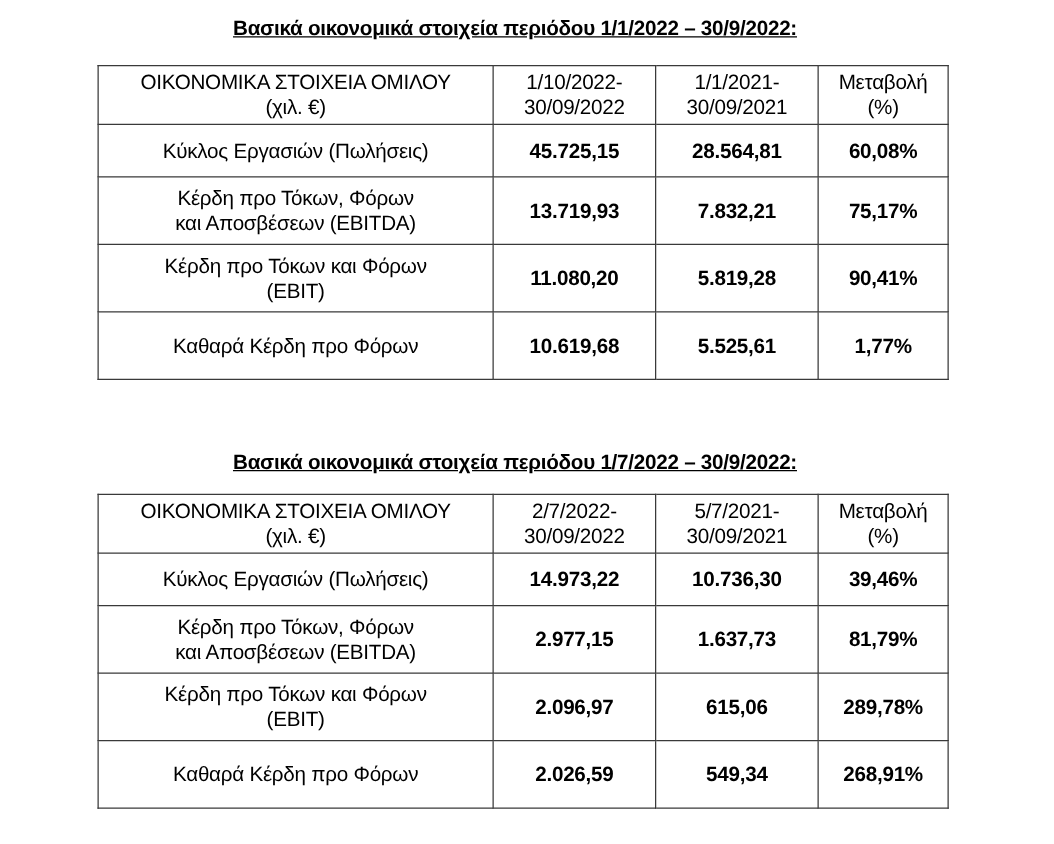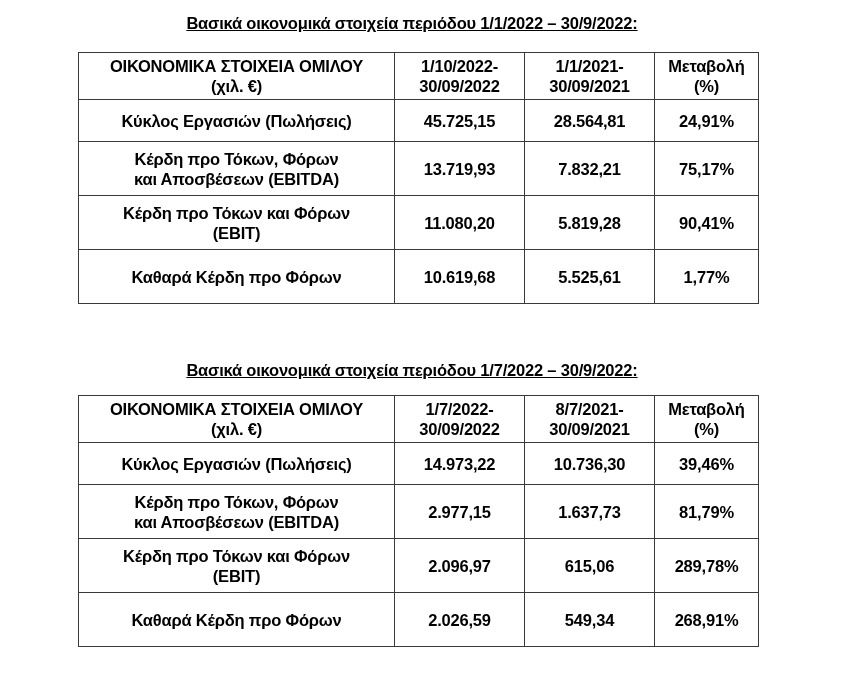--- a/index.html
+++ b/index.html
@@ -14,22 +14,22 @@
     letter-spacing: -0.2px;
   }
   .fin-table {
     position: absolute; left: 78px; border-collapse: collapse;
     table-layout: fixed; font-size: 16.5px; letter-spacing: -0.2px;
   }
   .fin-table td, .fin-table th {
     border: 1.5px solid #3a3a3a; text-align: center; vertical-align: middle;
     padding: 0 2px; line-height: 20px;
   }
-  .fin-table th { font-weight: bold; height: 46px; margin-left: 23px; }
-  .fin-table td.label { font-weight: bold; }
+  .fin-table th { font-weight: normal; height: 46px; margin-left: 23px; }
+  .fin-table td.label { font-weight: normal; }
   .fin-table td { font-weight: bold; }
   .col-label { width: 316px; }
   .col-cur { width: 130px; }
   .col-prev { width: 130px; }
   .col-chg { width: 104px; }
   .r1 { height: 42px; }
   .r2 { height: 54px; }
   .r3 { height: 54px; }
   .r4 { height: 54px; }
 </style>
@@ -49,21 +49,21 @@
       <tr>
     <th><span>ΟΙΚΟΝΟΜΙΚΑ ΣΤΟΙΧΕΙΑ ΟΜΙΛΟΥ</span><br><span>(χιλ. €)</span></th>
     <th><span>1/10/2022-</span><br><span>30/09/2022</span></th>
     <th><span>1/1/2021-</span><br><span>30/09/2021</span></th>
     <th><span>Μεταβολή</span><br><span>(%)</span></th>
   </tr>
   <tr class="r1">
     <td class="label">Κύκλος Εργασιών (Πωλήσεις)</td>
     <td>45.725,15</td>
     <td>28.564,81</td>
-    <td>24,91%</td>
+    <td>60,08%</td>
   </tr>
   <tr class="r2">
     <td class="label"><span>Κέρδη προ Τόκων, Φόρων</span><br><span>και Αποσβέσεων (EBITDA)</span></td>
     <td>13.719,93</td>
     <td>7.832,21</td>
     <td>75,17%</td>
   </tr>
   <tr class="r3">
     <td class="label"><span>Κέρδη προ Τόκων και Φόρων</span><br><span>(EBIT)</span></td>
     <td>11.080,20</td>
@@ -84,22 +84,22 @@
 <table class="fin-table" style="top:395px;">
   <colgroup>
       <col class="col-label">
       <col class="col-cur">
       <col class="col-prev">
       <col class="col-chg">
     </colgroup>
   <tbody>
       <tr>
     <th><span>ΟΙΚΟΝΟΜΙΚΑ ΣΤΟΙΧΕΙΑ ΟΜΙΛΟΥ</span><br><span>(χιλ. €)</span></th>
-    <th><span>1/7/2022-</span><br><span>30/09/2022</span></th>
-    <th><span>8/7/2021-</span><br><span>30/09/2021</span></th>
+    <th><span>2/7/2022-</span><br><span>30/09/2022</span></th>
+    <th><span>5/7/2021-</span><br><span>30/09/2021</span></th>
     <th><span>Μεταβολή</span><br><span>(%)</span></th>
   </tr>
   <tr class="r1">
     <td class="label">Κύκλος Εργασιών (Πωλήσεις)</td>
     <td>14.973,22</td>
     <td>10.736,30</td>
     <td>39,46%</td>
   </tr>
   <tr class="r2">
     <td class="label"><span>Κέρδη προ Τόκων, Φόρων</span><br><span>και Αποσβέσεων (EBITDA)</span></td>

